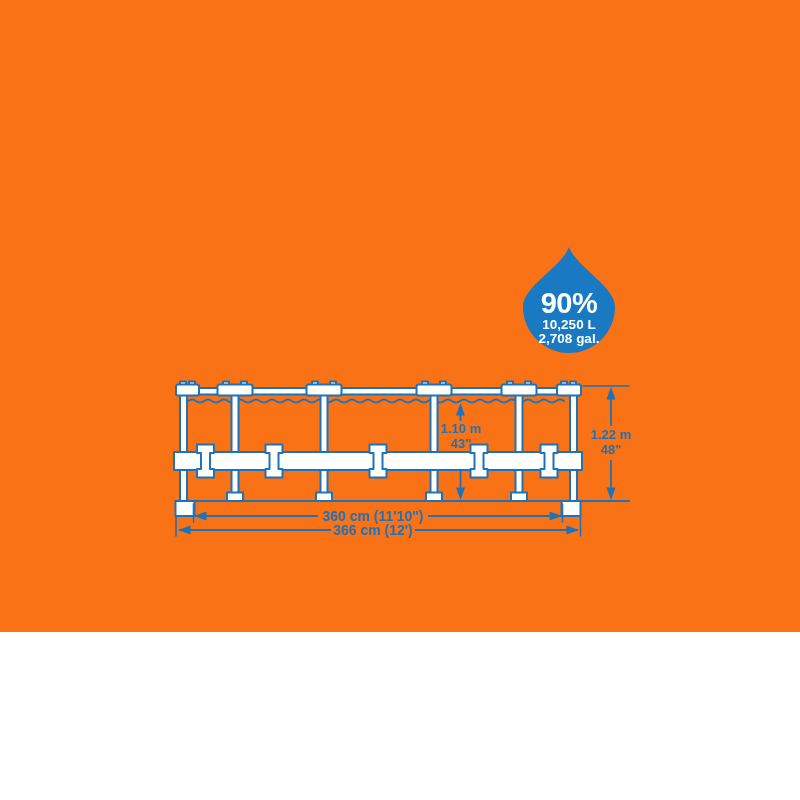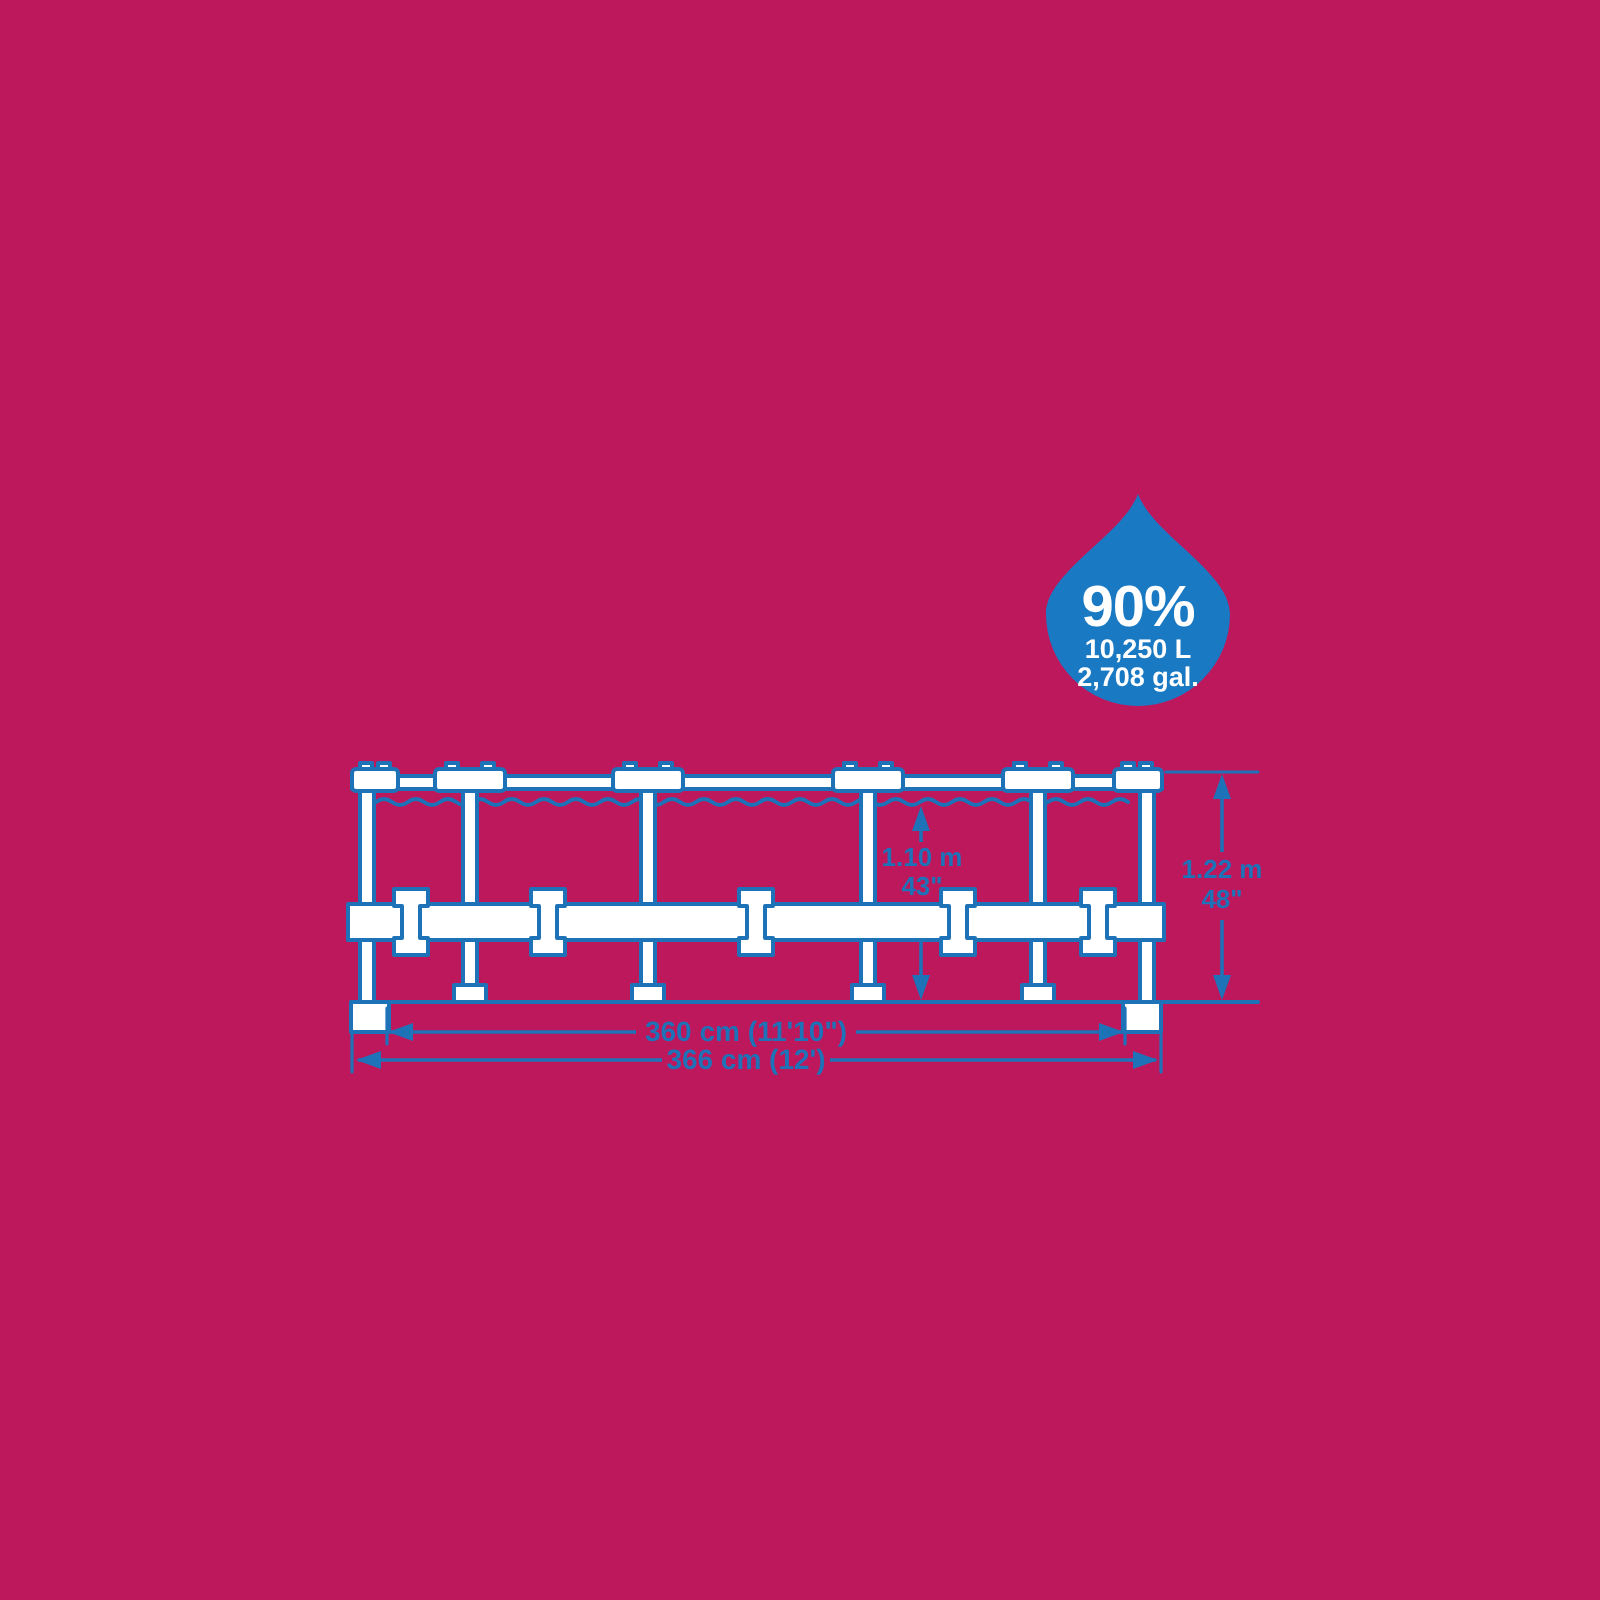--- a/index.html
+++ b/index.html
@@ -1,19 +1,19 @@
 <!DOCTYPE html>
 <html><head>
 <meta charset="utf-8">
 <style>
   html, body { margin: 0; padding: 0; background: #ffffff; }
   .canvas {
     position: relative;
-    width: 800px; height: 800px;
-    background: #be185d;
+    width: 800px; height: 632px;
+    background: #f97316;
     font-family: "Liberation Sans", sans-serif;
     overflow: hidden;
   }
   svg text { font-family: "Liberation Sans", sans-serif; font-weight: bold; }
   .drop-pct  { font-size: 29px; letter-spacing: -0.5px; }
   .drop-sub  { font-size: 13.5px; }
   .dim-label { font-size: 13px; }
   .dim-label-lg { font-size: 14px; }
 </style>
 </head>

